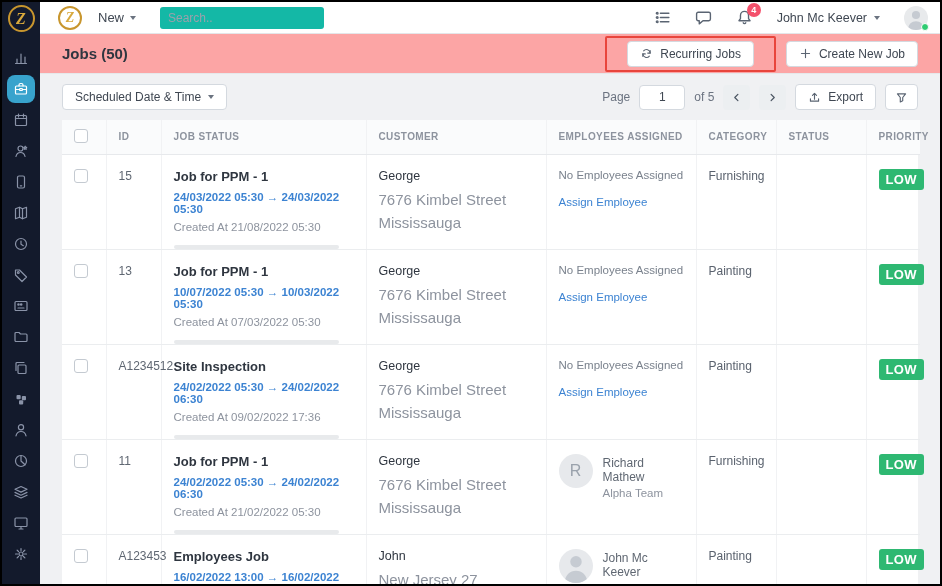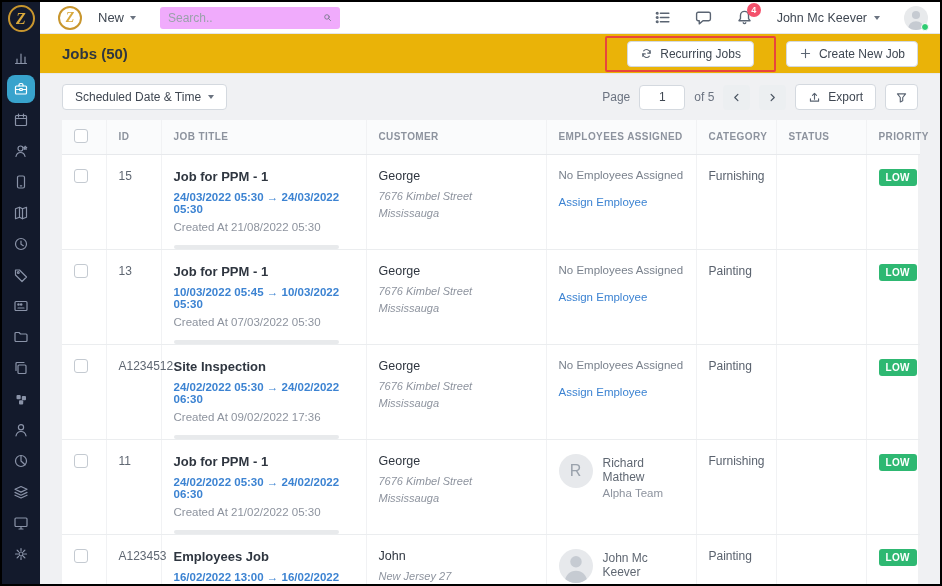--- a/index.html
+++ b/index.html
@@ -19,37 +19,37 @@
 
   
   .main { flex:1; display:flex; flex-direction:column; min-width:0; }
 
   
   .navbar { height:32px; background:#fff; border-bottom:1px solid #e4e6e9; display:flex; align-items:center; padding:0 12px; flex-shrink:0; }
   .nlogo { width:24px; height:24px; border-radius:50%; border:2px solid #c8962e; display:flex; align-items:center; justify-content:center;
            color:#d8a93c; font-family:"Liberation Serif","DejaVu Serif",serif; font-style:italic; font-weight:bold; font-size:14px; margin:0 16px 0 6px; }
   .new-btn { display:flex; align-items:center; gap:6px; font-size:13px; color:#3f4752; background:none; border:none; cursor:pointer; font-family:inherit; }
   .caret { width:0; height:0; border-left:3.5px solid transparent; border-right:3.5px solid transparent; border-top:4px solid #6b7380; display:inline-block; }
-  .search { margin-left:24px; width:180px; height:22px; background:#f0abfc; border-radius:3px; display:flex; align-items:center; padding:0 8px; }
+  .search { margin-left:24px; width:164px; height:22px; background:#14b8a6; border-radius:3px; display:flex; align-items:center; padding:0 8px; }
   .search input { flex:1; border:none; background:transparent; outline:none; font-size:12px; color:#3f4752; font-family:inherit; }
   .search input::placeholder { color:#9aa1ab; }
   .search svg { width:13px; height:13px; stroke:#6b7380; fill:none; stroke-width:1.4; stroke-linecap:round; }
   .nav-right { margin-left:auto; display:flex; align-items:center; gap:24px; }
   .nav-ic { background:none; border:none; cursor:pointer; position:relative; display:flex; }
   .nav-ic svg { width:17px; height:17px; stroke:#5a6472; fill:none; stroke-width:1.3; stroke-linecap:round; stroke-linejoin:round; }
   .nbadge { position:absolute; top:-6px; right:-8px; min-width:14px; height:14px; border-radius:7px; background:#f4516c; color:#fff;
             font-size:9px; font-weight:bold; display:flex; align-items:center; justify-content:center; padding:0 3px; }
   .user-menu { display:flex; align-items:center; gap:7px; cursor:pointer; }
   .user-menu .uname { font-size:12.5px; color:#3f4752; }
   .avatar-sm { width:24px; height:24px; border-radius:50%; background:#e8eaec; position:relative; overflow:visible; }
   .avatar-sm .ph { width:24px; height:24px; border-radius:50%; overflow:hidden; display:block; }
   .odot { position:absolute; bottom:-1px; right:-1px; width:8px; height:8px; border-radius:50%; background:#2ecc71; border:1.5px solid #fff; }
 
   
-  .page-header { height:40px; background:#eab308; border-bottom:1px solid #e6e8ea; display:flex; align-items:center; padding:0 22px; flex-shrink:0; }
+  .page-header { height:40px; background:#fca5a5; border-bottom:1px solid #e6e8ea; display:flex; align-items:center; padding:0 22px; flex-shrink:0; }
   .page-header h1 { font-size:15px; font-weight:bold; color:#2f3640; }
   .ph-actions { margin-left:auto; display:flex; align-items:center; gap:10px; }
   .btn { height:26px; display:inline-flex; align-items:center; gap:7px; background:#fff; border:1px solid #d4d9df; border-radius:4px;
          padding:0 12px; font-size:12px; color:#3f4752; cursor:pointer; font-family:inherit; }
   .btn svg { width:13px; height:13px; stroke:#5a6472; fill:none; stroke-width:1.4; stroke-linecap:round; stroke-linejoin:round; }
   .annotate { border:2px solid #e8453c; border-radius:2px; padding:3px 20px; display:inline-flex; }
 
   
   .content { padding:10px 22px 0; flex:1; min-height:0; }
   .toolbar { display:flex; align-items:center; margin-bottom:10px; }
@@ -67,30 +67,30 @@
              padding:0 0 0 12px; border-bottom:1px solid #e7e9ec; border-right:1px solid #f1f2f4; }
   thead th:last-child, tbody td:last-child { border-right:none; }
   tbody td { height:80px; vertical-align:top; padding:14px 12px 0 12px; border-bottom:1px solid #ebedef; border-right:1px solid #f1f2f4; font-size:12px; }
   .checkbox { width:14px; height:14px; border:1px solid #c4cad1; border-radius:3px; background:#fff; display:inline-block; cursor:pointer; }
   td.c-id { color:#5f6772; font-size:12px; }
   .jt { font-size:13px; font-weight:bold; color:#2f3640; margin-bottom:7px; cursor:pointer; }
   .js { font-size:11.5px; font-weight:bold; color:#3c83d2; margin-bottom:6px; cursor:pointer; }
   .jc { font-size:11.5px; color:#8d939e; }
   .progress { margin-top:12px; height:4px; width:92%; background:#e8eaec; border-radius:2px; }
   .cn { font-size:12.5px; font-weight:normal; color:#2f3640; margin-bottom:5px; }
-  .ca { font-size:11px; color:#8d939e; line-height:1.55;font-style:italic; }
+  .ca { font-size:15px; color:#8d939e; line-height:1.55; }
   .ne { font-size:11.5px; color:#7a828d; margin-bottom:14px; }
   .ae { font-size:11.5px; color:#3c83d2; cursor:pointer; text-decoration:none; }
   .emp { display:flex; gap:10px; }
   .eavatar { width:34px; height:34px; border-radius:50%; background:#e7e9ec; overflow:hidden; display:flex; align-items:center; justify-content:center; flex-shrink:0; }
   .eavatar .init { font-size:16px; color:#9aa2ac; }
   .en { font-size:12px; color:#5f6772; margin:2px 0 3px; }
   .et { font-size:11.5px; color:#8d939e; }
   td.c-cat { color:#5a626e; }
-  .badge { background:#2eb872; color:#fff; font-size:10px; font-weight:bold; letter-spacing:.3px; padding:3px 7px; border-radius:3px; display:inline-block; }
+  .badge { background:#2eb872; color:#fff; font-size:13px; font-weight:bold; letter-spacing:.3px; padding:3px 7px; border-radius:3px; display:inline-block; }
 </style>
 </head>
 <body>
 
 <div class="frame">
 
   <aside class="sidebar">
     <div class="slogo">Z</div>
     <div class="sitem">
         <svg viewBox="0 0 16 16">
@@ -317,21 +317,21 @@
               <col style="width:180px">
             <col style="width:150px">
               <col style="width:80px">
               <col style="width:90px">
               <col style="width:54px">
           </colgroup>
           <thead>
             <tr>
               <th><span class="checkbox"></span></th>
               <th>ID</th>
-              <th>JOB TITLE</th>
+              <th>JOB STATUS</th>
               <th>CUSTOMER</th>
               <th>EMPLOYEES ASSIGNED</th>
               <th>CATEGORY</th>
               <th>STATUS</th>
               <th>PRIORITY</th>
             </tr>
           </thead>
           <tbody>
               <tr>
     <td><span class="checkbox"></span></td>
@@ -356,21 +356,21 @@
     </td>
     <td class="c-cat">Furnishing</td>
     <td></td>
     <td><span class="badge">LOW</span></td>
   </tr>
               <tr>
     <td><span class="checkbox"></span></td>
     <td class="c-id">13</td>
     <td>
       <div class="jt">Job for PPM - 1</div>
-      <div class="js">10/03/2022 05:45 → 10/03/2022 05:30</div>
+      <div class="js">10/07/2022 05:30 → 10/03/2022 05:30</div>
       <div class="jc">Created At 07/03/2022 05:30</div>
       <div class="progress"></div>
     </td>
     <td>
       <div class="cn">George</div>
       <div class="ca">7676 Kimbel Street</div>
       <div class="ca">Mississauga</div>
     </td>
     <td>
       <div class="noemp">

